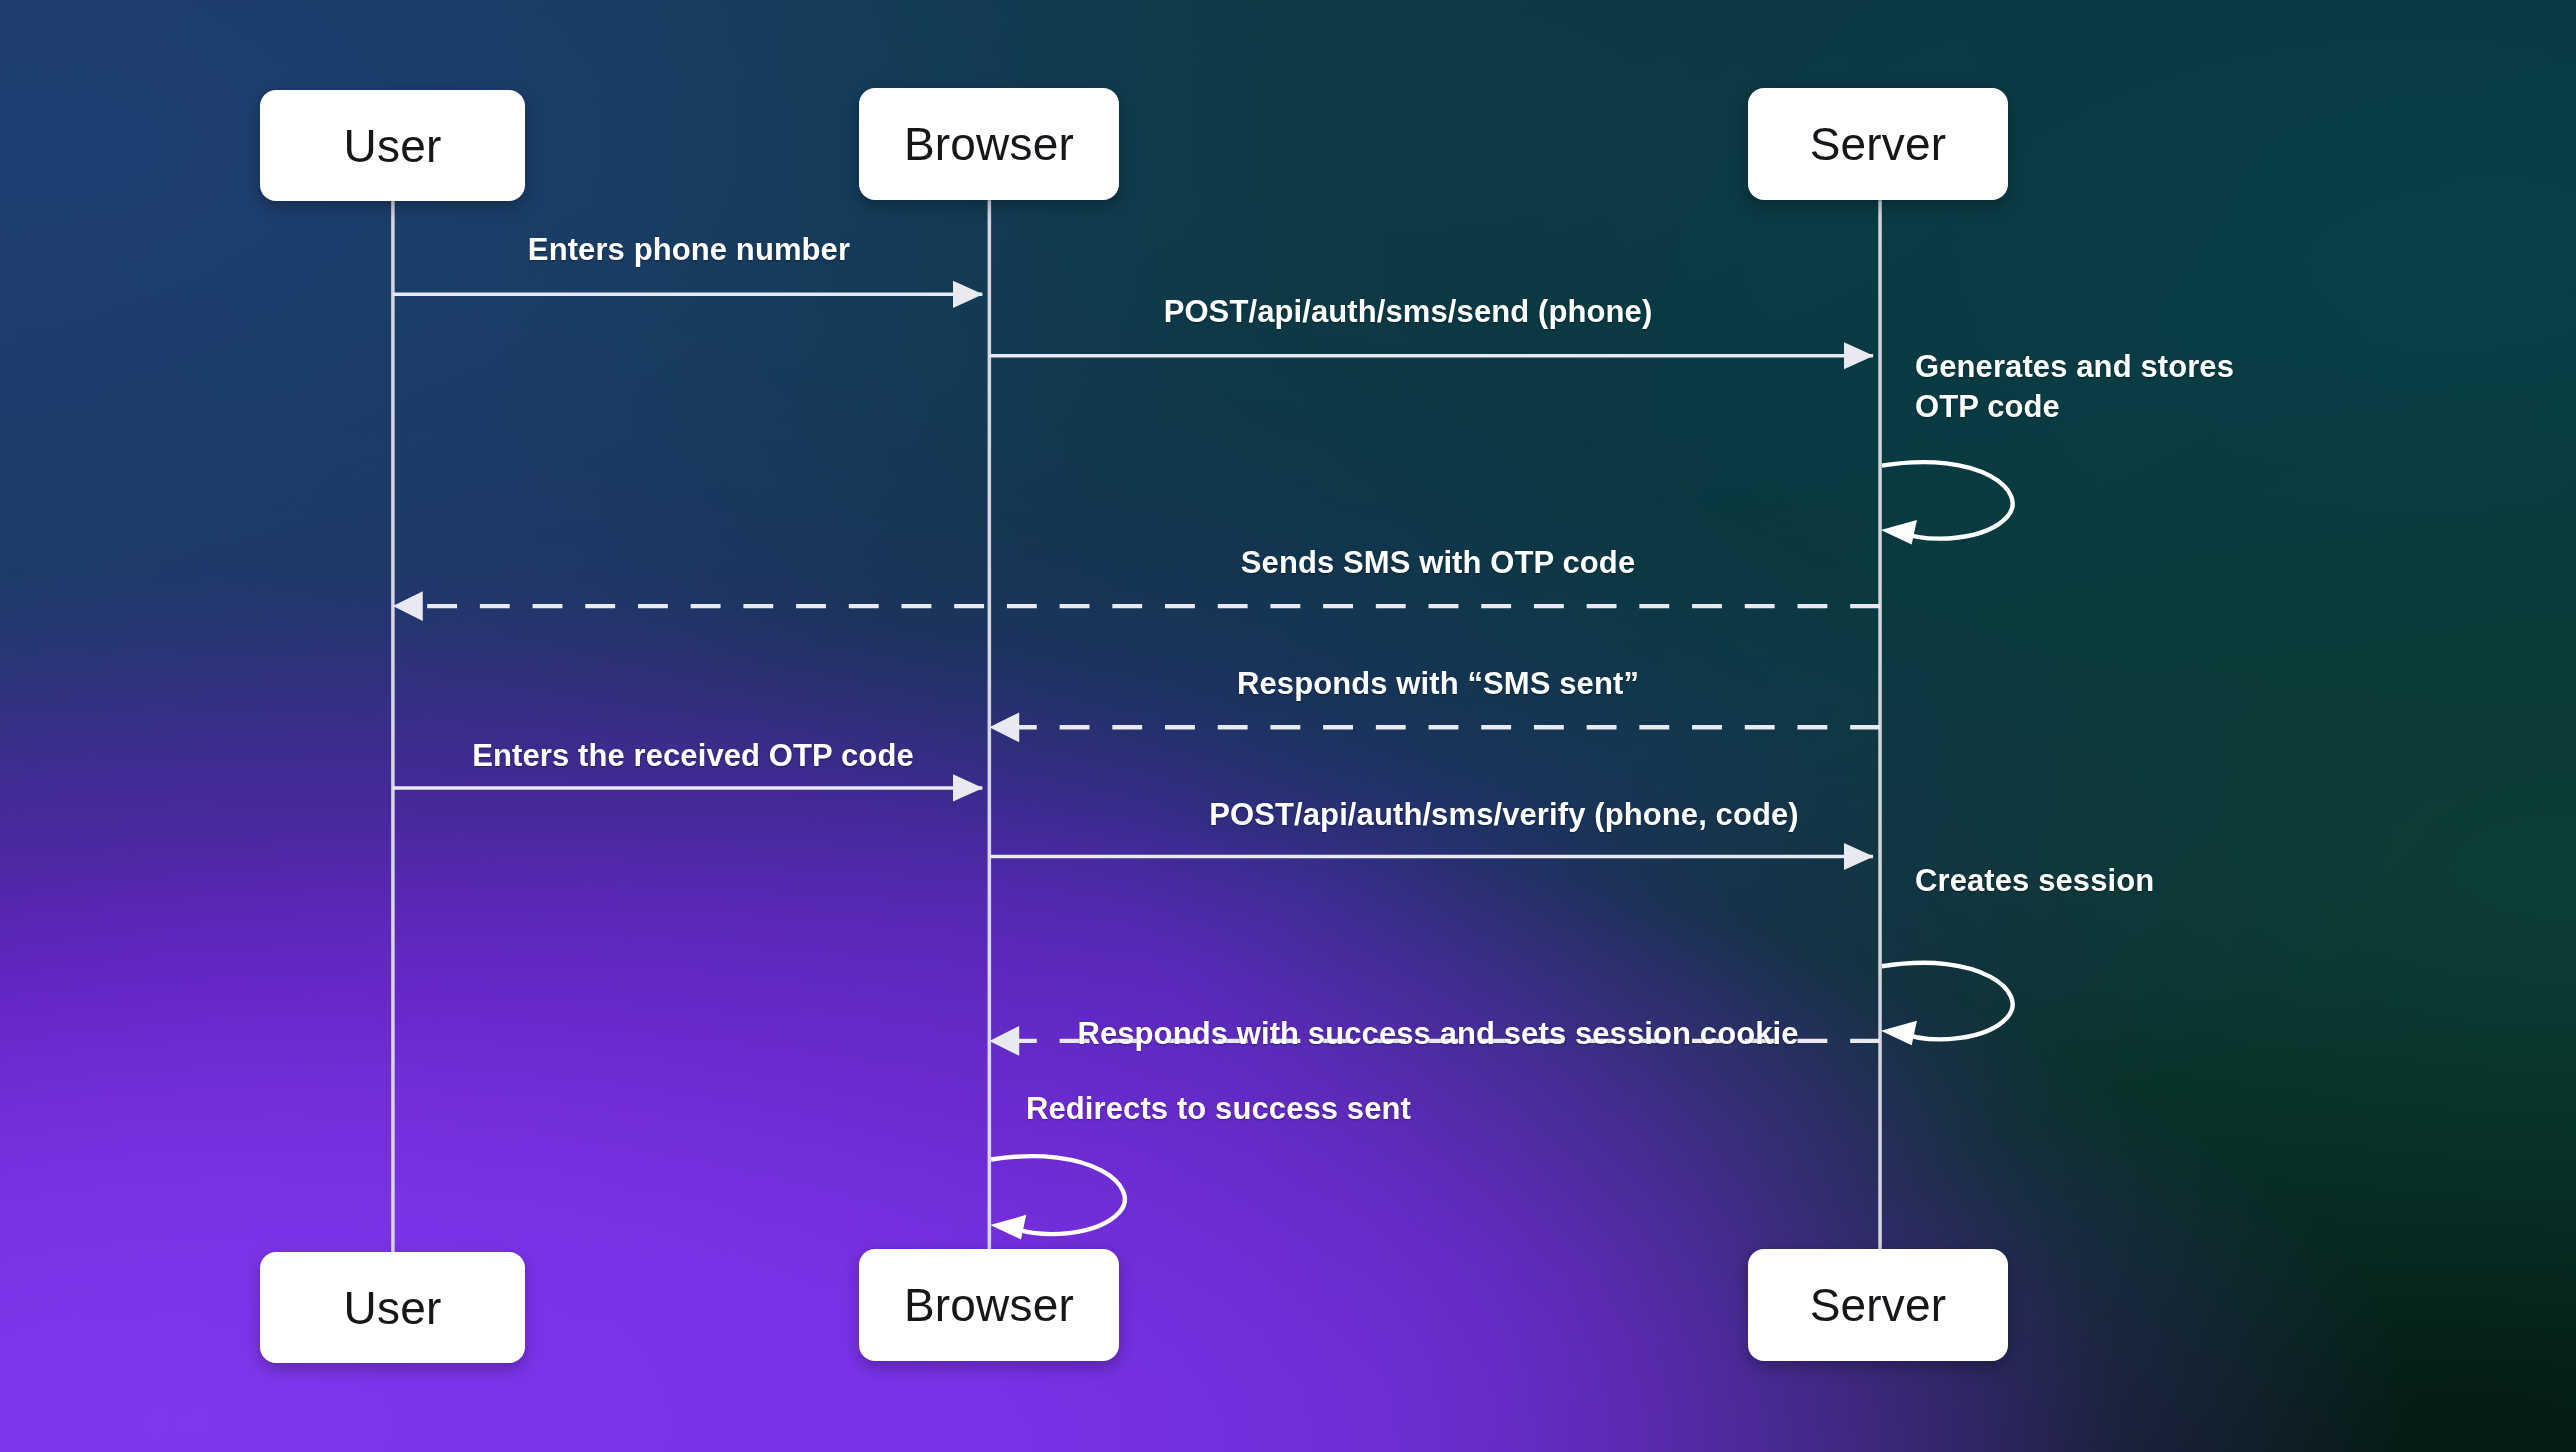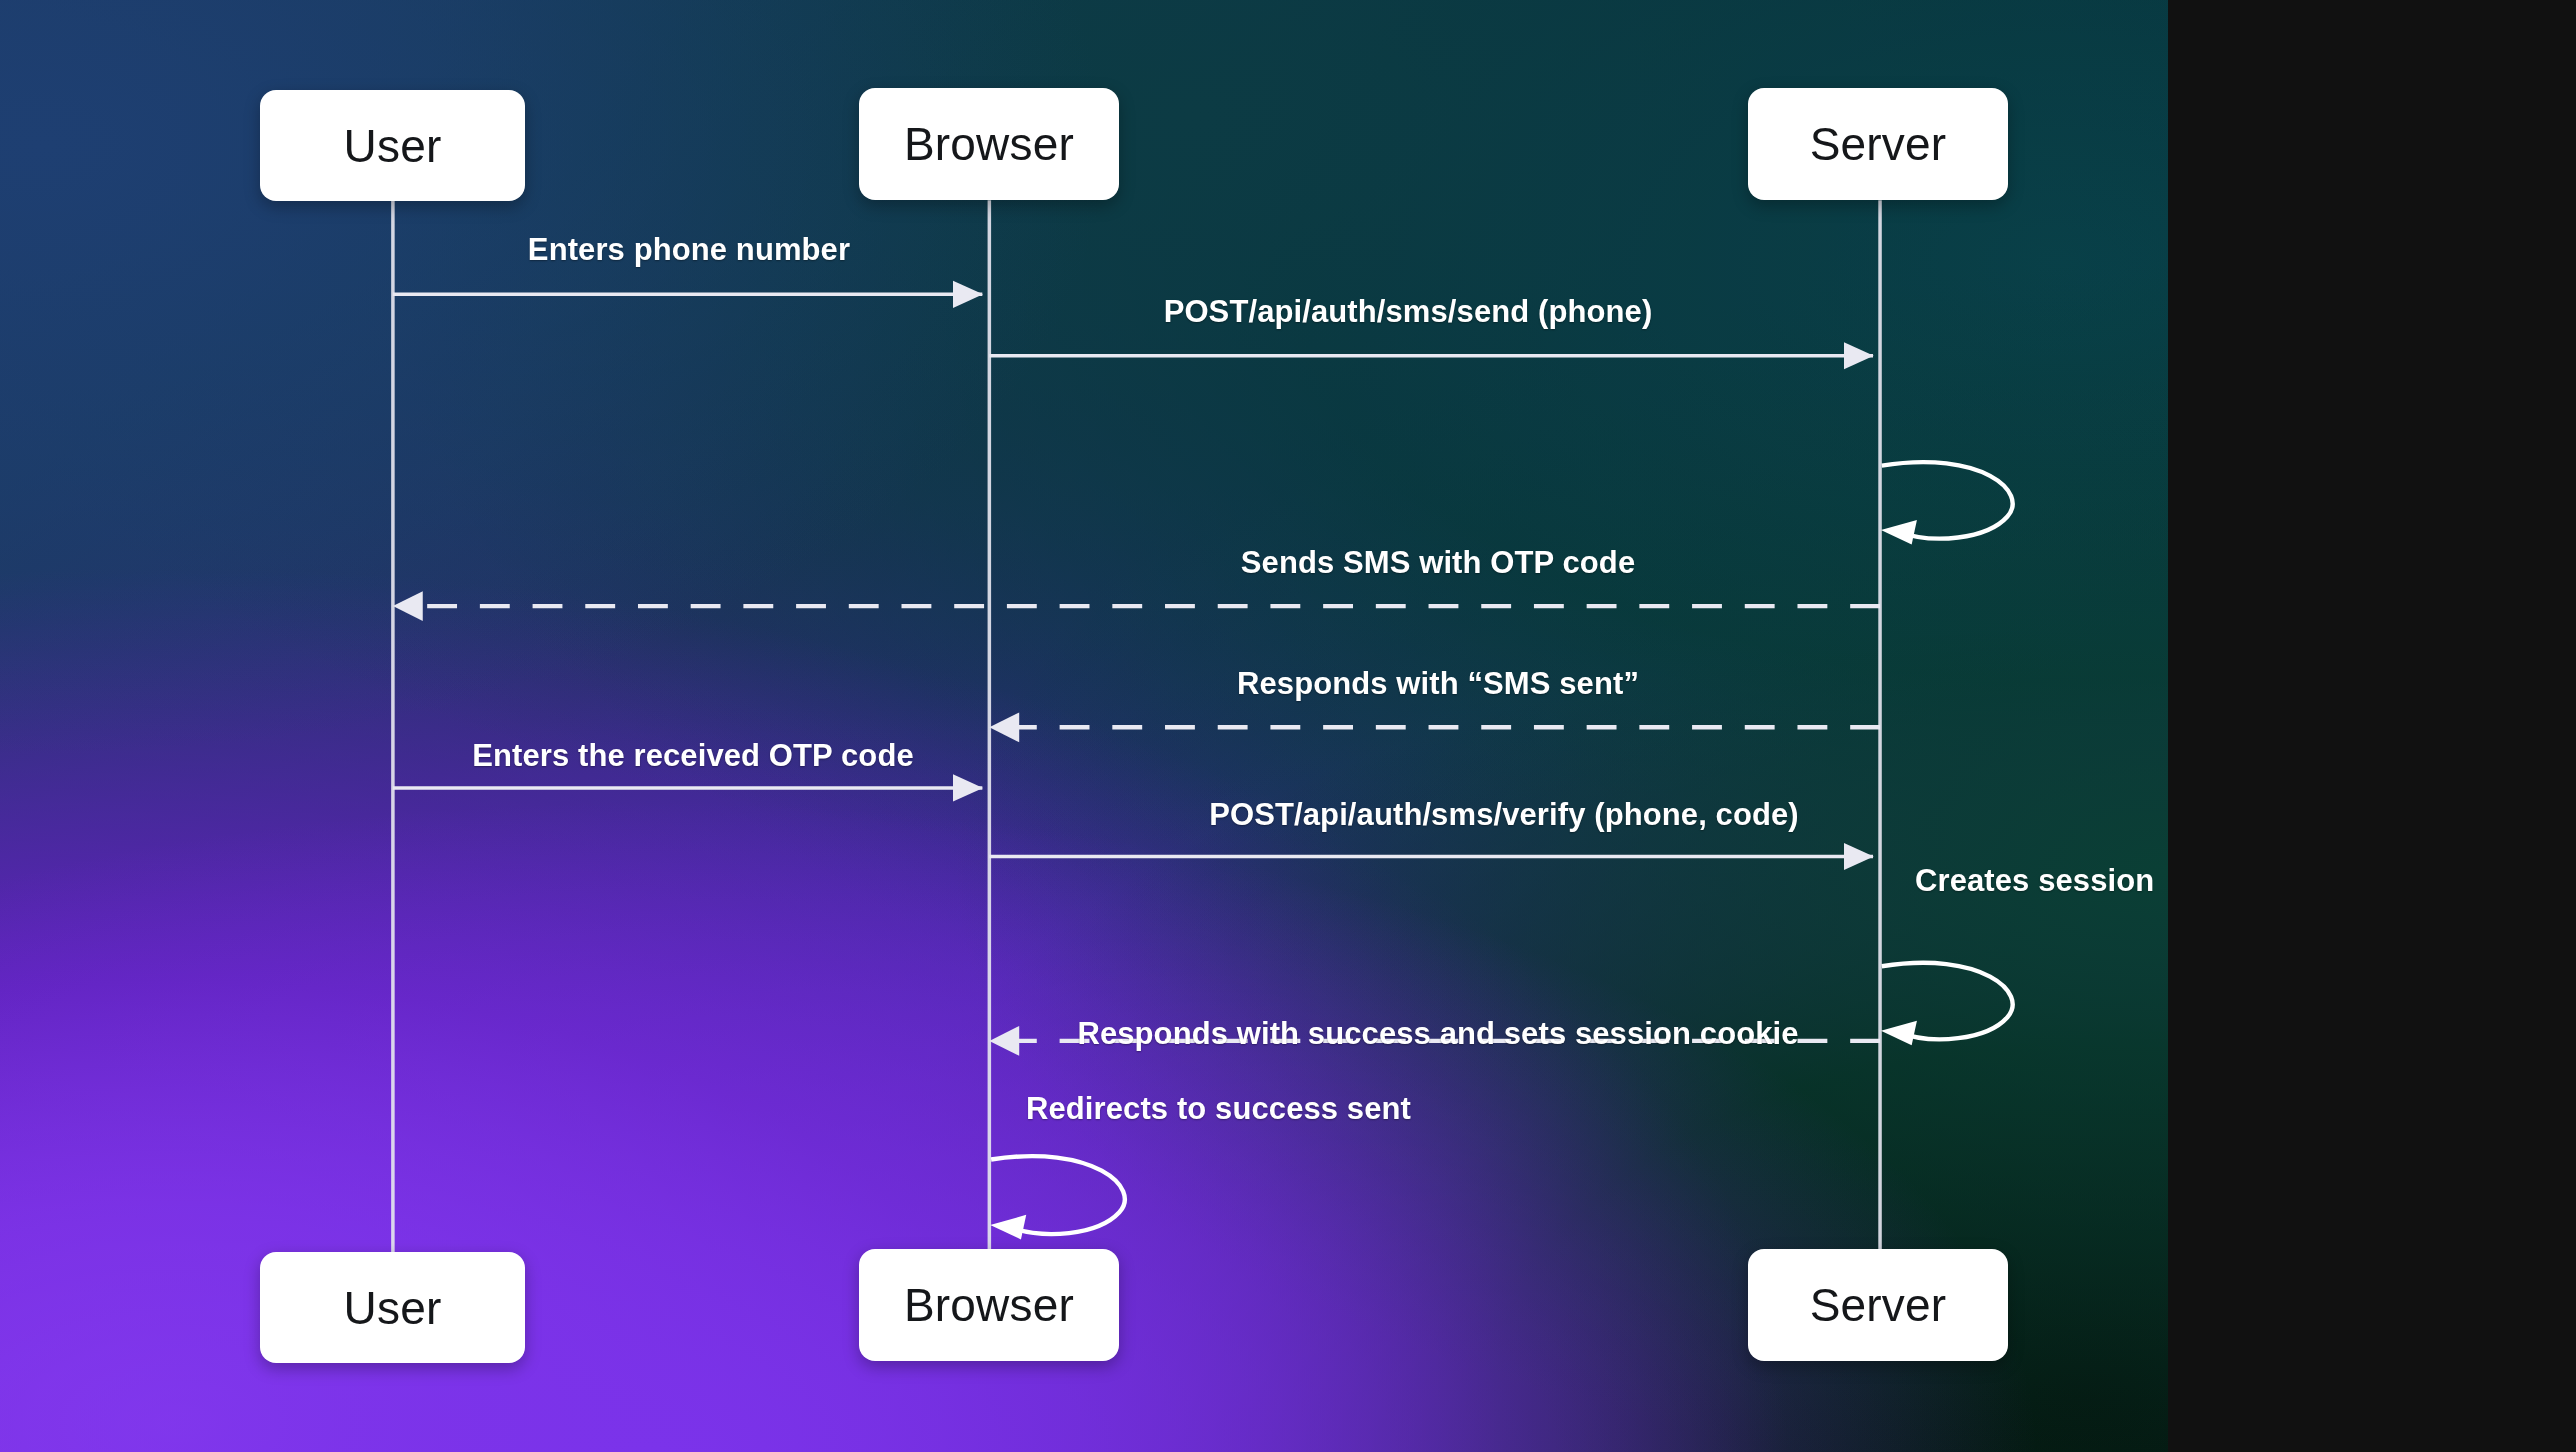--- a/index.html
+++ b/index.html
@@ -2,21 +2,21 @@
 <html style="font-size:14px"><head>
 <meta charset="utf-8">
 <style>
   html, body {
     margin: 0;
     padding: 0;
     background: #111;
   }
   #canvas {
     position: relative;
-    width: 2168px;
+    width: 2576px;
     height: 1452px;
     overflow: hidden;
     font-family: "Liberation Sans", sans-serif;
   }
   #bg {
     position: absolute;
     inset: 0;
     background:
       radial-gradient(ellipse 120% 95% at 8% 98%, #8a3df0 0%, #7a31e0 16%, #5f23bd 32%, rgba(70,25,150,0) 62%),
       radial-gradient(ellipse 90% 80% at 96% 96%, #04170f 0%, #05231a 30%, rgba(5,40,35,0) 66%),
@@ -141,20 +141,22 @@
     <span>Browser</span>
   </div>
   <div class="pbox" style="left:1748px; top:1249px; width:260px; height:112px;">
     <span>Server</span>
   </div>
 
   <div class="msg-label msg-center" style="left:689px; top:230px;">Enters phone number</div>
 
   <div class="msg-label msg-center" style="left:1408px; top:292px;">POST/api/auth/sms/send (phone)</div>
 
+  <div class="msg-label" style="left:1915px; top:347px;">Generates and stores
+OTP code</div>
 
   <div class="msg-label msg-center" style="left:1438px; top:543px;">Sends SMS with OTP code</div>
 
   <div class="msg-label msg-center" style="left:1438px; top:664px;">Responds with “SMS sent”</div>
 
   <div class="msg-label msg-center" style="left:693px; top:736px;">Enters the received OTP code</div>
 
   <div class="msg-label msg-center" style="left:1504px; top:795px;">POST/api/auth/sms/verify (phone, code)</div>
 
   <div class="msg-label" style="left:1915px; top:861px;">Creates session</div>

